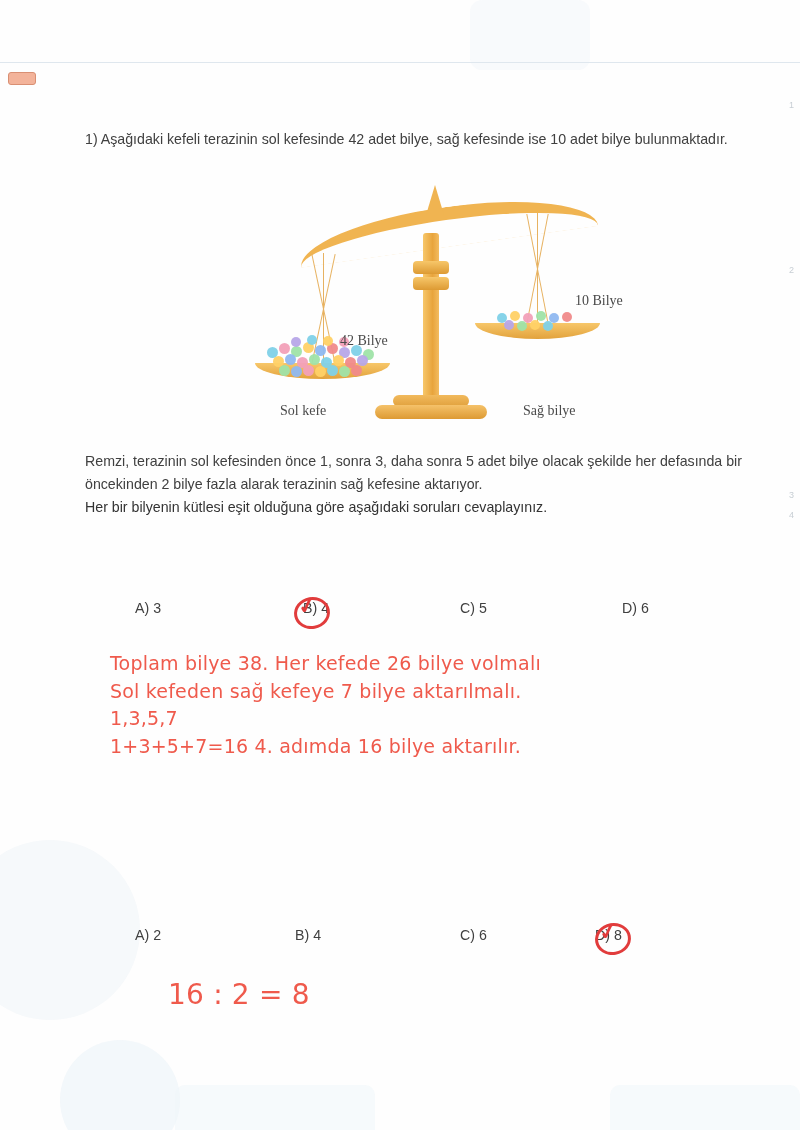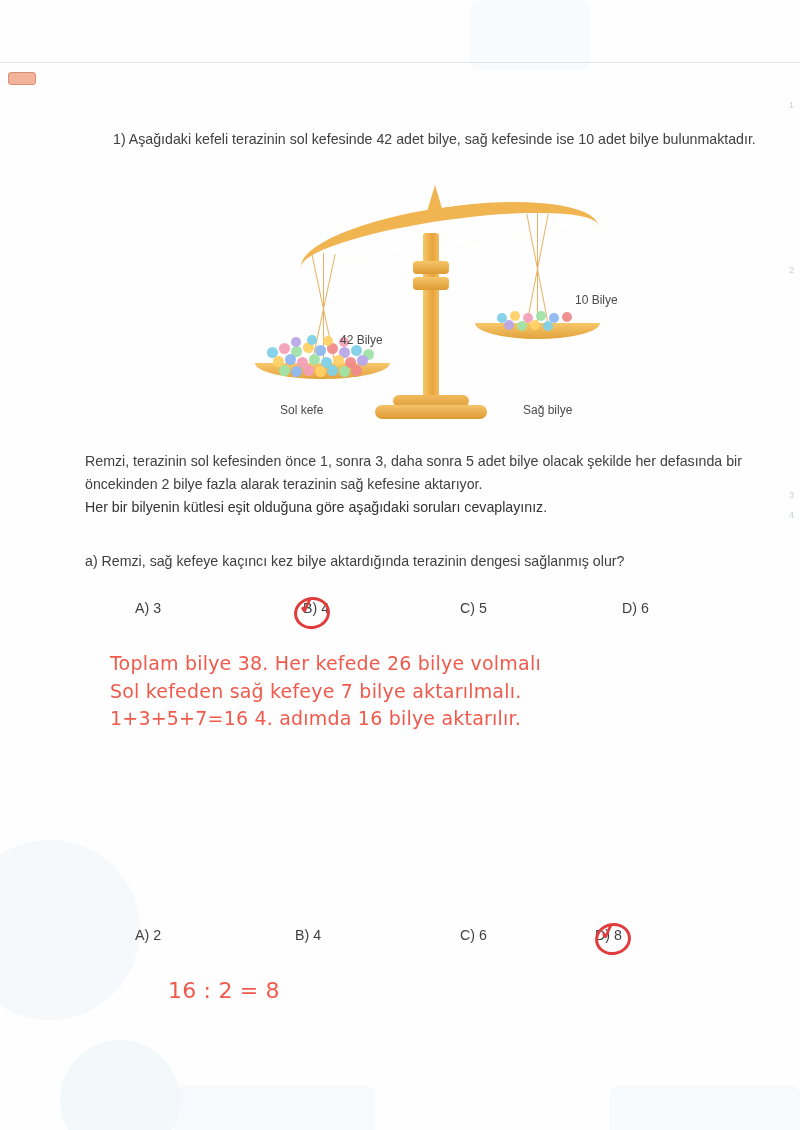--- a/index.html
+++ b/index.html
@@ -76,21 +76,21 @@
   }
 
   .q-body {
     position: absolute;
     left: 85px;
     width: 660px;
     font-size: 14.2px;
     line-height: 1.62;
     color: #404040;
   }
-  .q1-intro { top: 128px; margin-left: 28px; }
+  .q1-intro { top: 128px; }
 
   
   .scale-wrap {
     position: absolute;
     left: 245px;
     top: 185px;
     width: 400px;
     height: 255px;
   }
   .beam-curve {
@@ -153,22 +153,23 @@
   }
   .pan-left  { left: 10px;  top: 178px; width: 135px; }
   .pan-right { left: 230px; top: 138px; width: 125px; }
   .marble {
     position: absolute;
     border-radius: 50%;
     opacity: .95;
   }
   .lbl {
     position: absolute;
-    font-size: 12px;
+    font-size: 14px;
     color: #4a4a4a;
+    font-family: Liberation Serif, serif;
   }
   .lbl-42   { left: 95px;  top: 148px; }
   .lbl-10   { left: 330px; top: 108px; }
   .lbl-sol  { left: 35px;  top: 218px; }
   .lbl-sag  { left: 278px; top: 218px; }
 
   .q1-para { top: 450px; }
   .q1-para .bold-line { font-weight: normal; color: #333; }
 
   .q1a { top: 550px; }
@@ -202,21 +203,21 @@
 
   .handwriting {
     position: absolute;
     color: #ef5a4c;
     font-family: "DejaVu Sans", sans-serif;
     font-size: 19px;
     line-height: 1.45;
     letter-spacing: .2px;
   }
   .hw-a { left: 110px; top: 650px; }
-  .hw-b { left: 168px; top: 975px; font-size: 22px; }
+  .hw-b { left: 168px; top: 975px; font-size: 28px; }
 
   .q1b { top: 865px; }
 </style>
 </head>
 <body>
 
 <div class="page">
 
   <div class="scan-blob blob-a"></div>
   <div class="scan-blob blob-b"></div>
@@ -305,21 +306,20 @@
     <div class="lbl lbl-10">10 Bilye</div>
     <div class="lbl lbl-sol">Sol kefe</div>
     <div class="lbl lbl-sag">Sağ bilye</div>
   </div>
 
   <div class="q-body q1-para">
     <span>Remzi, terazinin sol kefesinden önce 1, sonra 3, daha sonra 5 adet bilye olacak şekilde her defasında bir öncekinden 2 bilye fazla alarak terazinin sağ kefesine aktarıyor.</span>
     <div class="bold-line">Her bir bilyenin kütlesi eşit olduğuna göre aşağıdaki soruları cevaplayınız.</div>
   </div>
 
-  <div class="q-body q1a">a) Remzi, sağ kefeye kaçıncı kez bilye aktardığında terazinin dengesi sağlanmış olur?</div>
 
   <div class="opts opts-a">
     <span class="opt" style="left:0px">
       <span>A)</span>
       <span>3</span>
     </span>
     <span class="opt" style="left:168px">
       <span>B)</span>
       <span>4</span>
     </span>
@@ -332,20 +332,21 @@
       <span>6</span>
     </span>
   </div>
 
   <div class="mark-circle" style="left:294px; top:597px;"></div>
   <div class="mark-check" style="left:298px; top:595px;">✓</div>
 
   <div class="handwriting hw-a">
     <div>Toplam bilye 38. Her kefede 26 bilye volmalı</div>
     <div>Sol kefeden sağ kefeye 7 bilye aktarılmalı.</div>
+    <div>1,3,5,7</div>
     <div>1+3+5+7=16  4. adımda 16 bilye aktarılır.</div>
   </div>
 
 
   <div class="opts opts-b">
     <span class="opt" style="left:0px">
       <span>A)</span>
       <span>2</span>
     </span>
     <span class="opt" style="left:160px">

